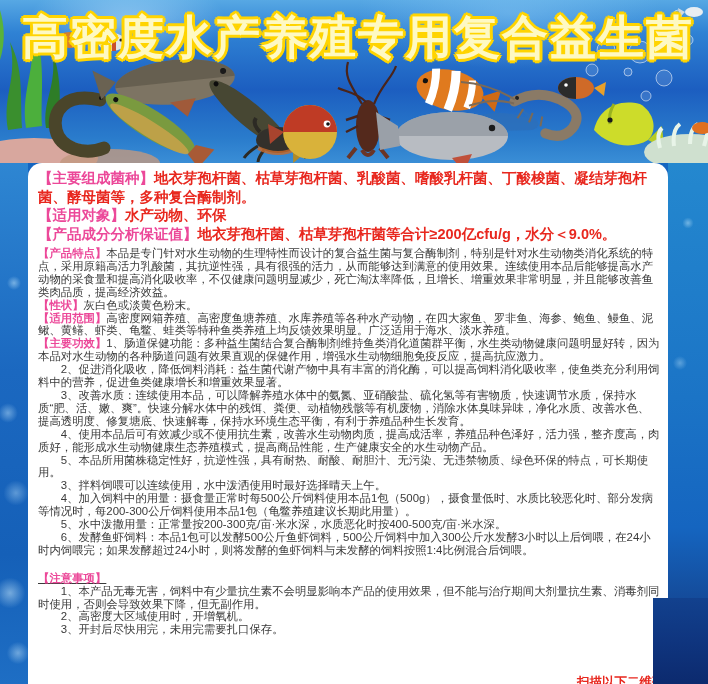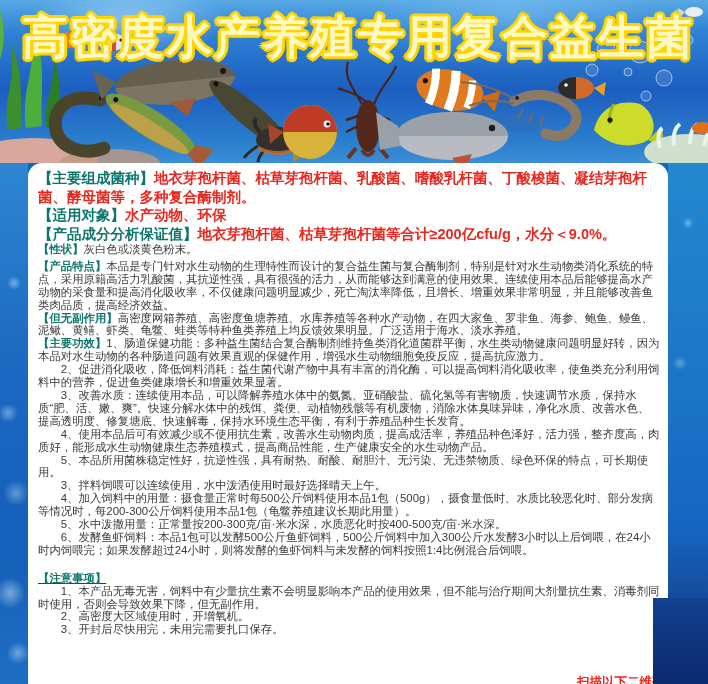--- a/index.html
+++ b/index.html
@@ -61,21 +61,21 @@
     box-sizing:border-box;padding:6px 8px 0 10px;z-index:2;
   }
   p.big{
     margin:0;font-size:14.5px;line-height:18.5px;font-weight:bold;color:#e8271e;
   }
   p.body{
     margin:0;font-size:11.4px;line-height:12.9px;color:#3a3a3a;
   }
   p.gap-top{margin-top:4px;}
   p.gap-top-sm{margin-top:15px;text-decoration:underline;}
-  .hd{color:#0f766e;font-weight:bold;}
+  .hd{color:#ec4899;font-weight:bold;}
   .indent{text-indent:2em;}
   .footer-hint{
     position:absolute;left:577px;top:674px;z-index:4;
     font-size:12.5px;font-weight:bold;color:#e8271e;white-space:nowrap;
   }
 </style>
 </head>
 <body>
 
 <div class="label-root">
@@ -223,23 +223,23 @@
   <div class="title">高密度水产养殖专用复合益生菌</div>
 
   <div class="left-strip"></div>
   <div class="right-strip"></div>
 
   <div class="panel">
     <p class="big"><span class="hd">【主要组成菌种】</span><span>地衣芽孢杆菌、枯草芽孢杆菌、乳酸菌、嗜酸乳杆菌、丁酸梭菌、凝结芽孢杆菌、酵母菌等，多种复合酶制剂。</span></p>
     <p class="big"><span class="hd">【适用对象】</span><span>水产动物、环保</span></p>
     <p class="big"><span class="hd">【产品成分分析保证值】</span><span>地衣芽孢杆菌、枯草芽孢杆菌等合计≥200亿cfu/g，水分＜9.0%。</span></p>
 
+    <p class="body gap-top"><span class="hd">【产品特点】</span><span>本品是专门针对水生动物的生理特性而设计的复合益生菌与复合酶制剂，特别是针对水生动物类消化系统的特点，采用原籍高活力乳酸菌，其抗逆性强，具有很强的活力，从而能够达到满意的使用效果。连续使用本品后能够提高水产动物的采食量和提高消化吸收率，不仅健康问题明显减少，死亡淘汰率降低，且增长、增重效果非常明显，并且能够改善鱼类肉品质，提高经济效益。</span></p>
     <p class="body"><span class="hd">【性状】</span><span>灰白色或淡黄色粉末。</span></p>
-    <p class="body gap-top"><span class="hd">【产品特点】</span><span>本品是专门针对水生动物的生理特性而设计的复合益生菌与复合酶制剂，特别是针对水生动物类消化系统的特点，采用原籍高活力乳酸菌，其抗逆性强，具有很强的活力，从而能够达到满意的使用效果。连续使用本品后能够提高水产动物的采食量和提高消化吸收率，不仅健康问题明显减少，死亡淘汰率降低，且增长、增重效果非常明显，并且能够改善鱼类肉品质，提高经济效益。</span></p>
-    <p class="body"><span class="hd">【但无副作用】</span><span>高密度网箱养殖、高密度鱼塘养殖、水库养殖等各种水产动物，在四大家鱼、罗非鱼、海参、鲍鱼、鳗鱼、泥鳅、黄鳝、虾类、龟鳖、蛙类等特种鱼类养殖上均反馈效果明显。广泛适用于海水、淡水养殖。</span></p>
+    <p class="body"><span class="hd">【适用范围】</span><span>高密度网箱养殖、高密度鱼塘养殖、水库养殖等各种水产动物，在四大家鱼、罗非鱼、海参、鲍鱼、鳗鱼、泥鳅、黄鳝、虾类、龟鳖、蛙类等特种鱼类养殖上均反馈效果明显。广泛适用于海水、淡水养殖。</span></p>
 
     <p class="body"><span class="hd">【主要功效】</span><span>1、肠道保健功能：多种益生菌结合复合酶制剂维持鱼类消化道菌群平衡，水生类动物健康问题明显好转，因为本品对水生动物的各种肠道问题有效果直观的保健作用，增强水生动物细胞免疫反应，提高抗应激力。</span></p>
     <p class="body indent">2、促进消化吸收，降低饲料消耗：益生菌代谢产物中具有丰富的消化酶，可以提高饲料消化吸收率，使鱼类充分利用饲料中的营养，促进鱼类健康增长和增重效果显著。</p>
     <p class="body indent">3、改善水质：连续使用本品，可以降解养殖水体中的氨氮、亚硝酸盐、硫化氢等有害物质，快速调节水质，保持水质“肥、活、嫩、爽”。快速分解水体中的残饵、粪便、动植物残骸等有机废物，消除水体臭味异味，净化水质、改善水色、提高透明度、修复塘底、快速解毒，保持水环境生态平衡，有利于养殖品种生长发育。</p>
     <p class="body indent">4、使用本品后可有效减少或不使用抗生素，改善水生动物肉质，提高成活率，养殖品种色泽好，活力强，整齐度高，肉质好，能形成水生动物健康生态养殖模式，提高商品性能，生产健康安全的水生动物产品。</p>
     <p class="body indent">5、本品所用菌株稳定性好，抗逆性强，具有耐热、耐酸、耐胆汁、无污染、无违禁物质、绿色环保的特点，可长期使用。</p>
 
     <p class="body indent">3、拌料饲喂可以连续使用，水中泼洒使用时最好选择晴天上午。</p>
     <p class="body indent">4、加入饲料中的用量：摄食量正常时每500公斤饲料使用本品1包（500g），摄食量低时、水质比较恶化时、部分发病等情况时，每200-300公斤饲料使用本品1包（龟鳖养殖建议长期此用量）。</p>
     <p class="body indent">5、水中泼撒用量：正常量按200-300克/亩·米水深，水质恶化时按400-500克/亩·米水深。</p>

